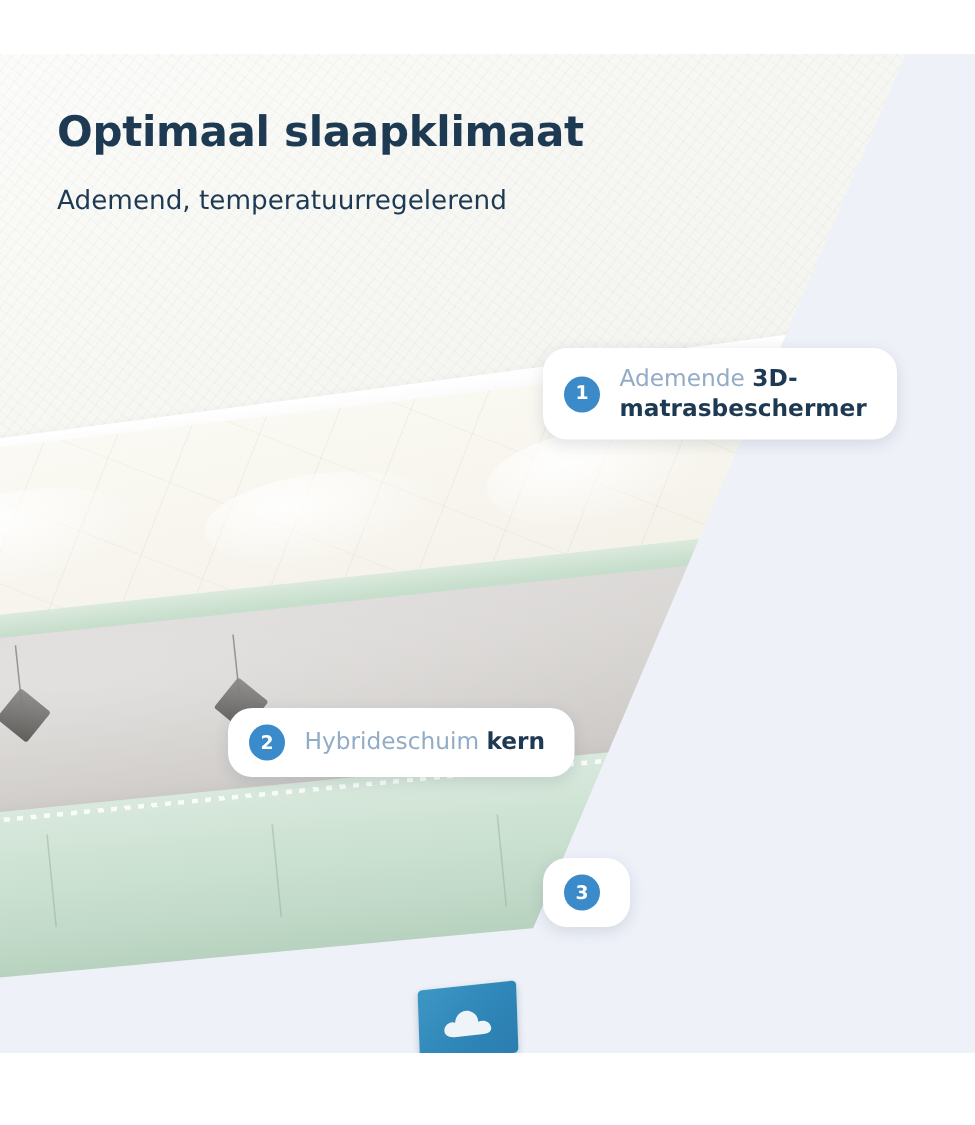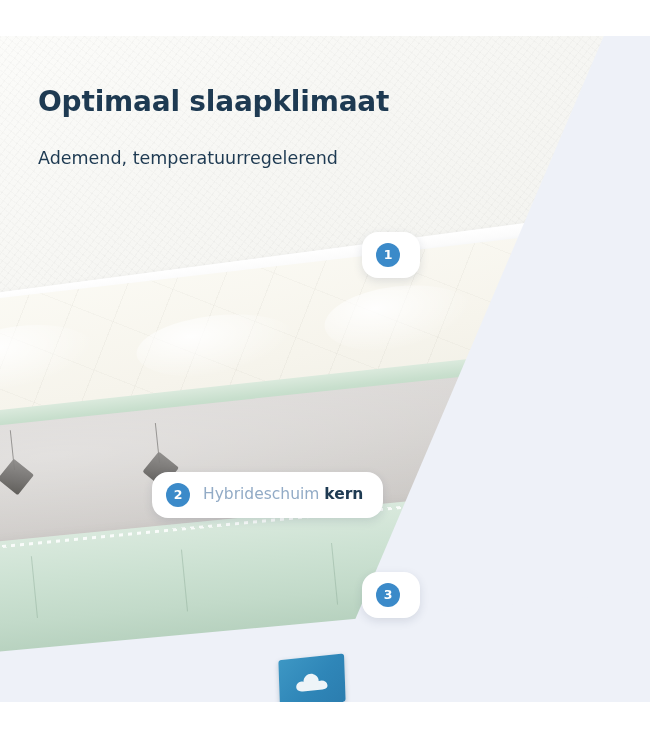--- a/index.html
+++ b/index.html
@@ -157,32 +157,32 @@
   }
   .bg-left-bottom {
     position:absolute; left:0; bottom:0; width:650px; height:120px;
     background:#eef1f8;
     clip-path:polygon(0 58%, 100% 8%, 100% 100%, 0 100%);
     z-index:5;
   }
 
   
   .text-block {
-    position:absolute; left:38px; top:86px; z-index:20;
+    position:absolute; left:38px; top:72px; z-index:20;
   }
   .headline {
     font-size:28px;
     font-weight:bold;
     color:#1e3a52;
     letter-spacing:-0.2px;
     line-height:1.15;
     white-space:nowrap;
   }
   .subline {
-    margin-top:28px;
+    margin-top:18px;
     font-size:17.5px;
     color:#1e3a52;
     line-height:1.42;
     max-width:420px;
   }
 
   
   .callout {
     position:absolute;
     display:flex;
@@ -272,20 +272,24 @@
 
   <div class="text-block">
     <div class="headline">Optimaal slaapklimaat</div>
     <div class="subline">
       <span>Ademend, temperatuurregelerend</span><br>
     </div>
   </div>
 
   <div class="callout" id="c1">
     <div class="badge">1</div>
+    <div class="callout-text">
+      <span class="soft">Ademende </span><span>3D-</span><br>
+      <span>matrasbeschermer</span>
+    </div>
   </div>
 
   <div class="callout" id="c2">
     <div class="badge">2</div>
     <div class="callout-text">
       <span class="soft">Hybrideschuim </span><span>kern</span><br>
     </div>
   </div>
 
   <div class="callout" id="c3">

